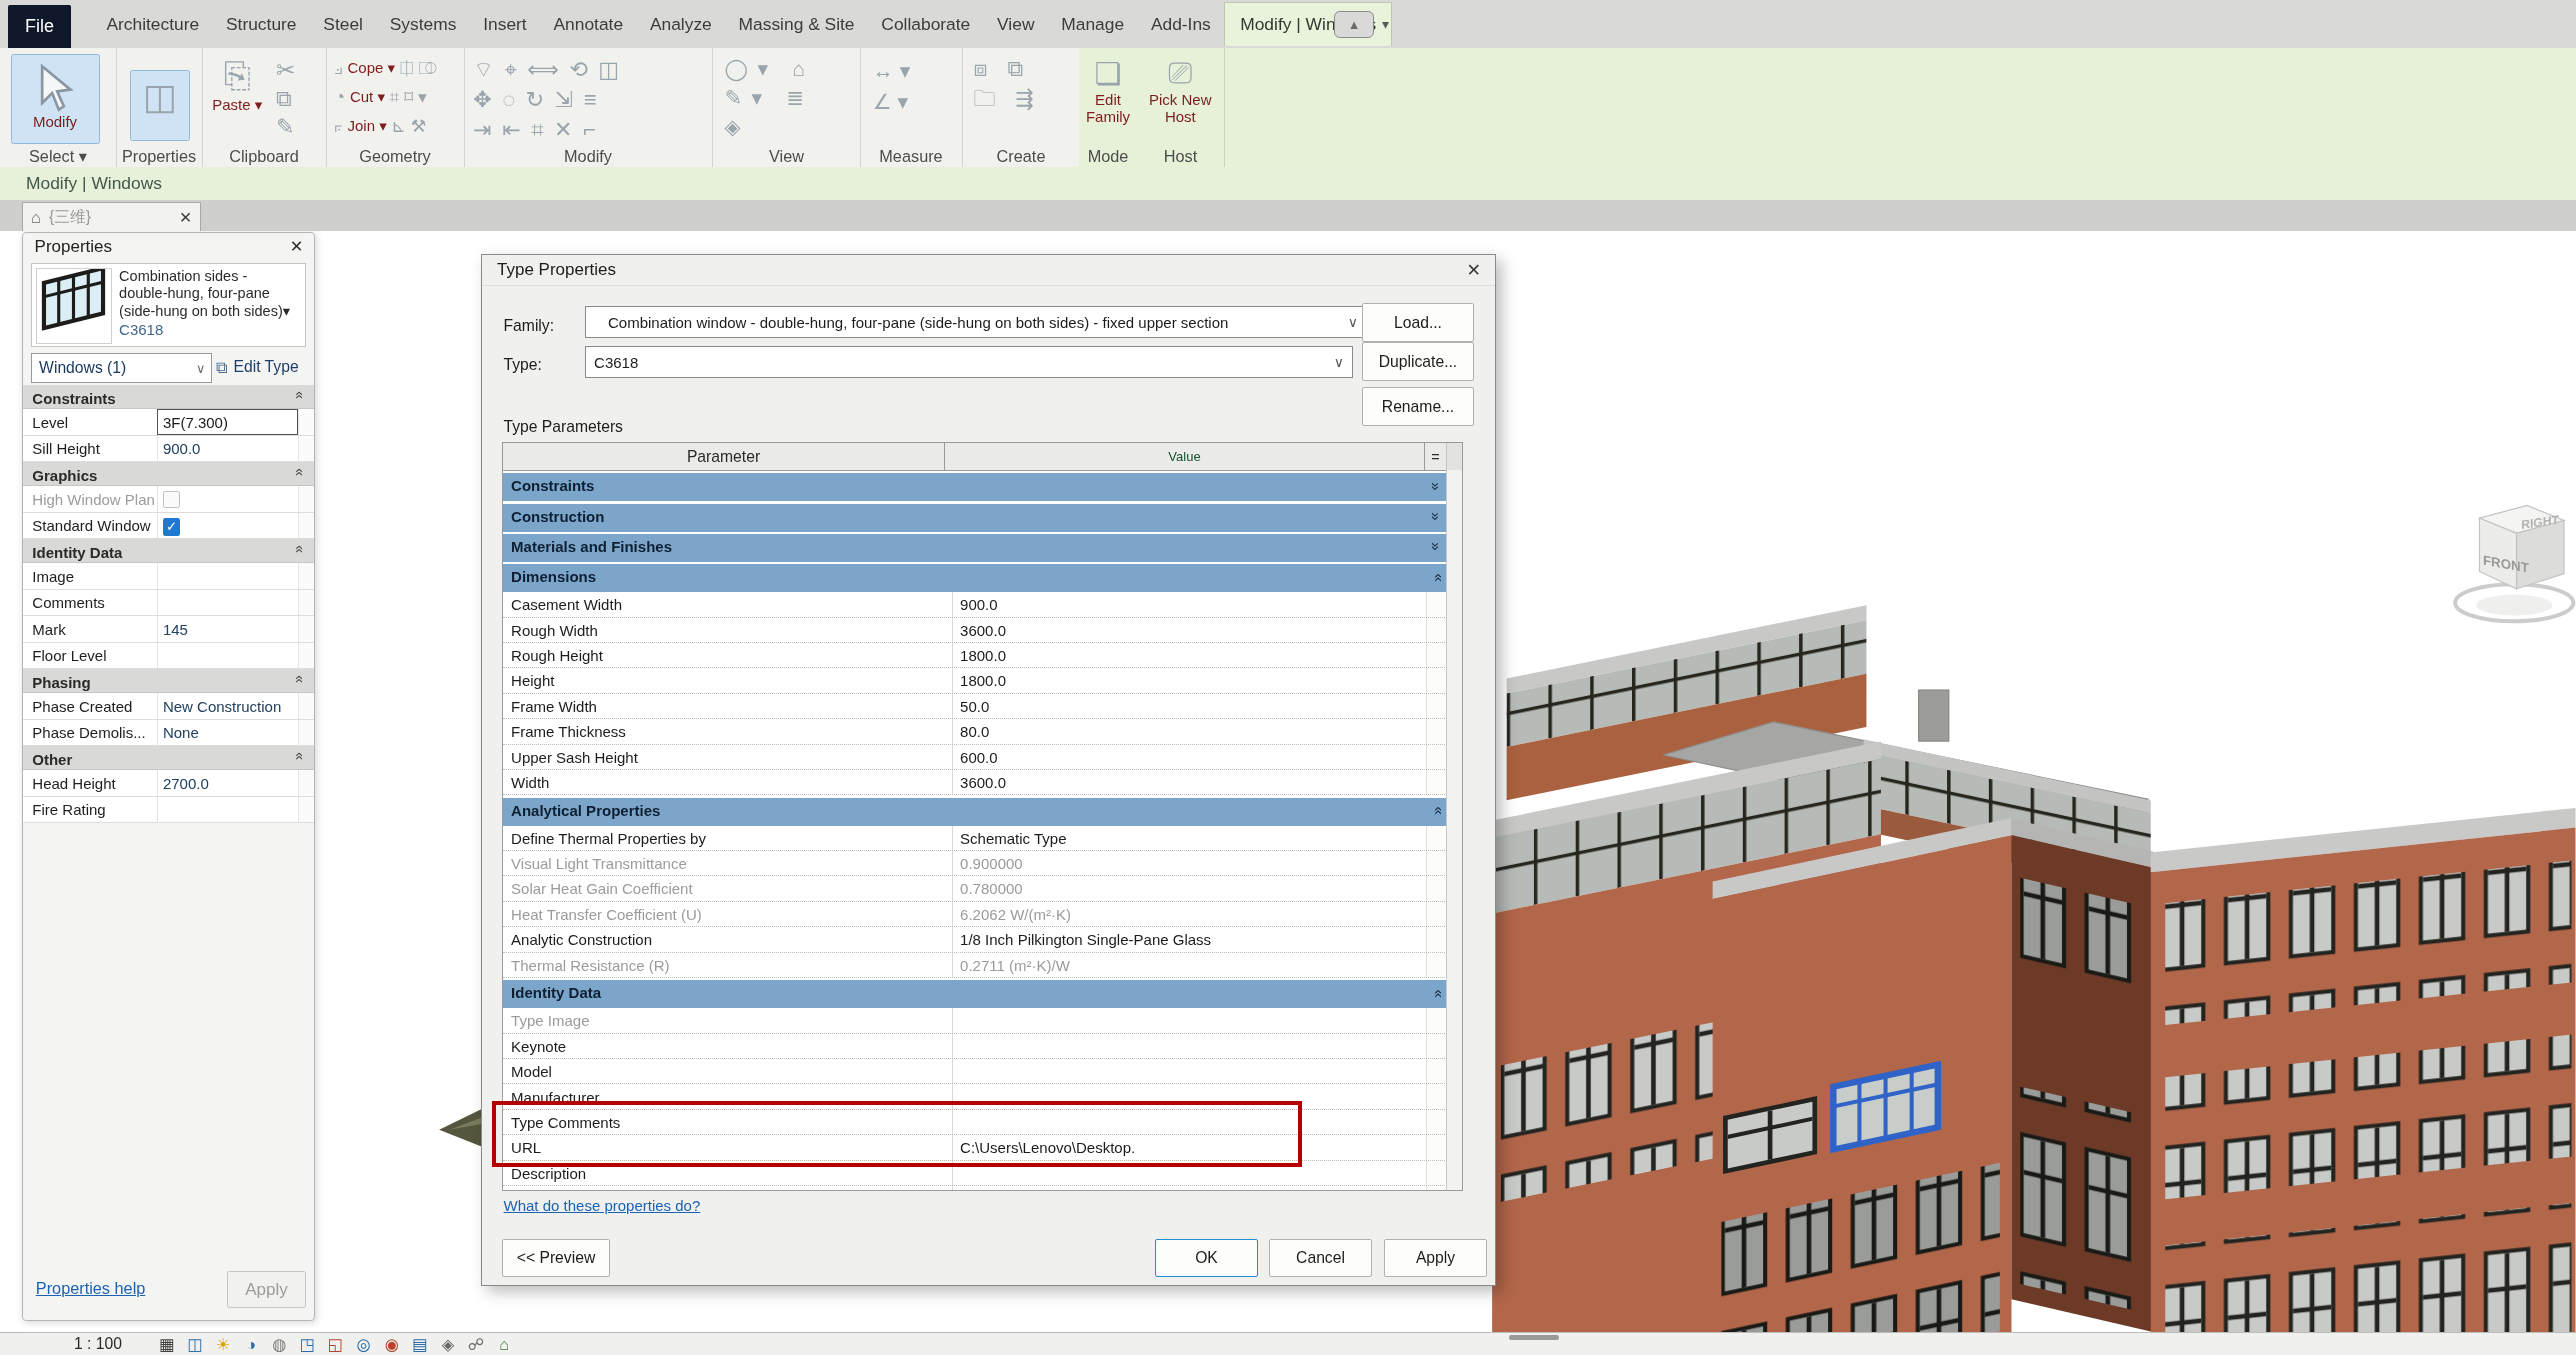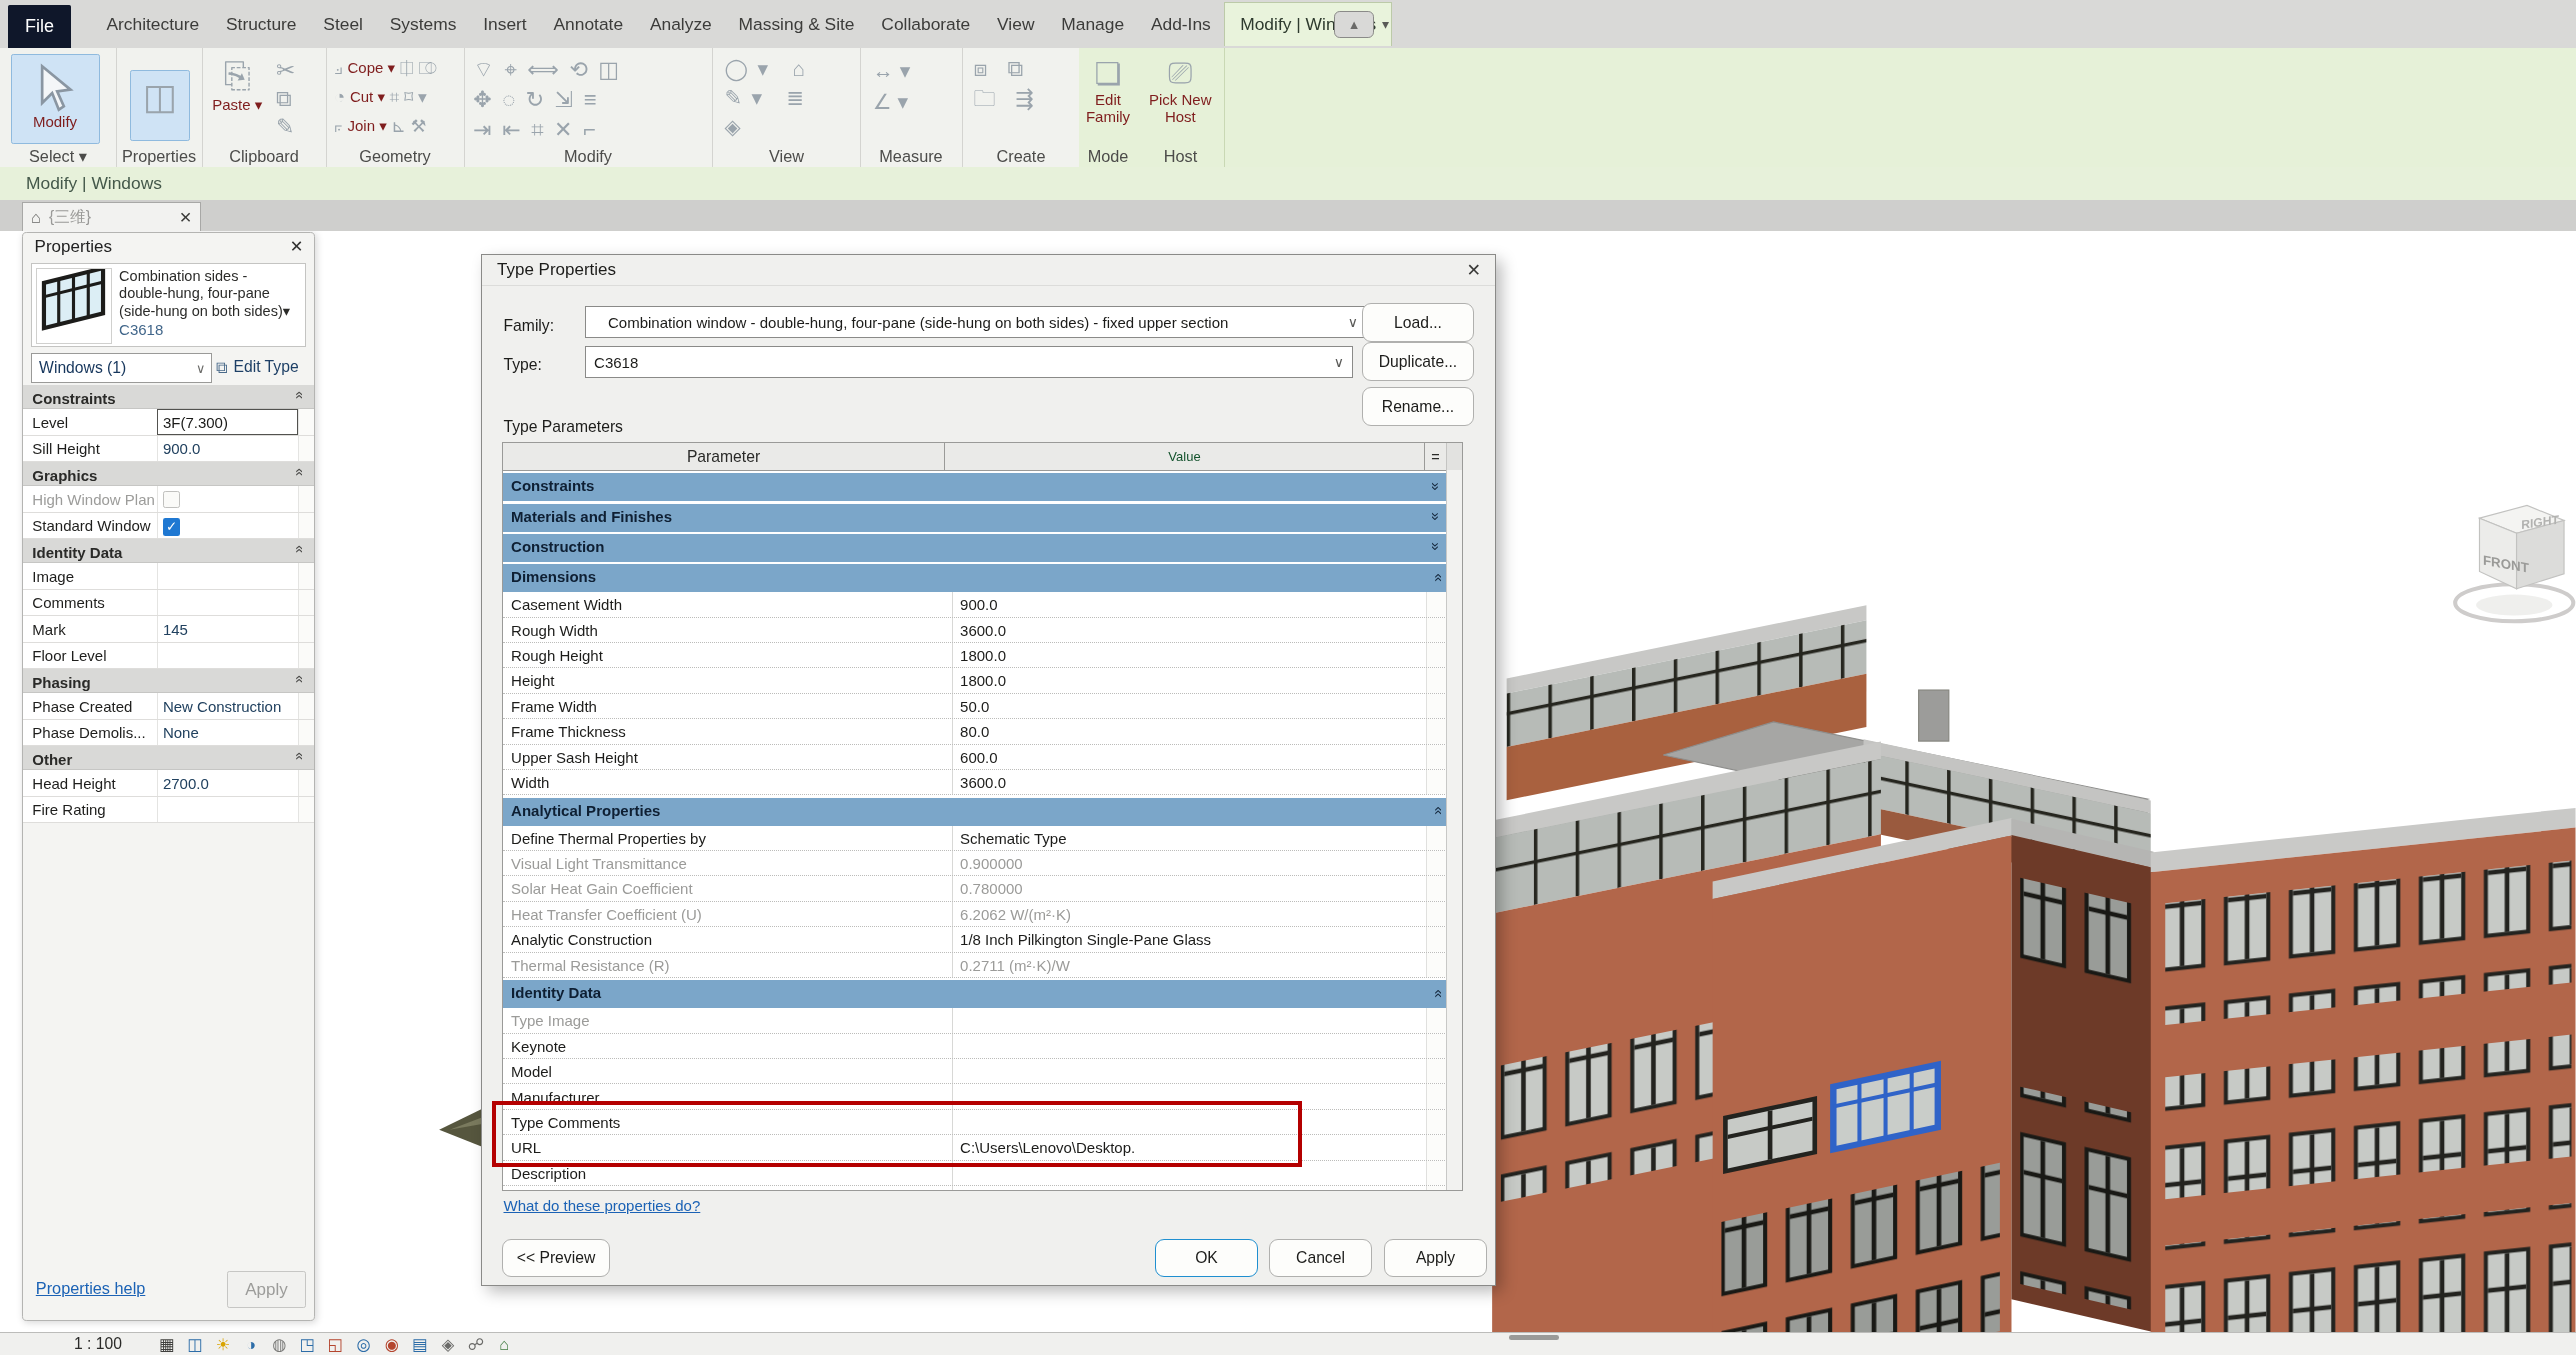--- a/index.html
+++ b/index.html
@@ -86,21 +86,21 @@
   
   #dialog{left:481px;top:23px;width:1013px;height:1030px;background:#f0f0ee;border:0.6px solid #8a8a88;
     box-shadow:5.8px 5.8px 15px rgba(0,0,0,.28);}
   #dlg-title{position:absolute;left:0;top:0;right:0;height:30px;border-bottom:0.6px solid #dcdcda;display:flex;align-items:center;}
   #dlg-title .dtitle{margin-left:15px;font-size:17px;color:#1c1c1a;flex:1;}
   #dlg-title .dclose{margin-right:14px;font-size:17.4px;color:#3a3a38;}
   .dlg-label{position:absolute;font-size:15.7px;color:#1c1c1a;}
   .dcombo{position:absolute;height:30px;background:#fff;border:0.6px solid #8a8a88;font-size:15px;color:#1c1c1a;
     display:flex;align-items:center;padding-left:8.1px;}
   .dcombo .chev{position:absolute;right:8.1px;color:#5a5a58;font-size:14px;}
-  .dbtn{position:absolute;background:#fdfdfb;border:0.6px solid #b0b0ae;border-radius:9px;font-size:15.7px;color:#1c1c1a;
+  .dbtn{position:absolute;background:#fdfdfb;border:0.6px solid #b0b0ae;border-radius:2px;font-size:15.7px;color:#1c1c1a;
     display:flex;align-items:center;justify-content:center;}
   .dbtn.focus{border:1.7px solid #1f8fd0;}
   #dgrid-wrap{position:absolute;left:20px;top:187px;width:959px;border:0.6px solid #9a9a98;background:#fff;height:747px;overflow:hidden;}
   #dgrid-head{display:flex;height:27px;background:#eaeae8;border-bottom:1.2px solid #9a9a98;}
   #dgrid-head .hp{width:441px;border-right:0.6px solid #9a9a98;font-size:15.7px;color:#2a2a28;display:flex;align-items:center;justify-content:center;}
   #dgrid-head .hv{flex:1;font-size:13px;color:#14532d;display:flex;align-items:center;justify-content:center;border-right:0.6px solid #9a9a98;}
   #dgrid-head .he{width:21px;font-size:14.5px;color:#2a2a28;display:flex;align-items:center;justify-content:center;border-right:0.6px solid #c4c4c2;}
   #dgrid-head .hs{width:15px;background:#e2e2e0;}
   #dgrid .r{display:flex;height:24.4px;background:#fff;border-bottom:0.6px dotted #bcbcba;position:relative;margin-right:15px;}
   #dgrid .r.t-section{height:28px;background:#7ba6c9;border-bottom:none;margin-top:2.3px;}
@@ -537,26 +537,26 @@
           <span class="hs"></span>
         </div>
         <div id="dgrid">
 
         <div class="r t-section collapsed">
               <span class="lab">Constraints</span>
 
               <span class="chev"></span>
             </div>
             <div class="r t-section collapsed">
+              <span class="lab">Construction</span>
+
+              <span class="chev"></span>
+            </div>
+            <div class="r t-section collapsed">
               <span class="lab">Materials and Finishes</span>
-
-              <span class="chev"></span>
-            </div>
-            <div class="r t-section collapsed">
-              <span class="lab">Construction</span>
 
               <span class="chev"></span>
             </div>
             <div class="r t-section">
               <span class="lab">Dimensions</span>
 
               <span class="chev"></span>
             </div>
             <div class="r t-row">
               <span class="lab">Casement Width</span>

